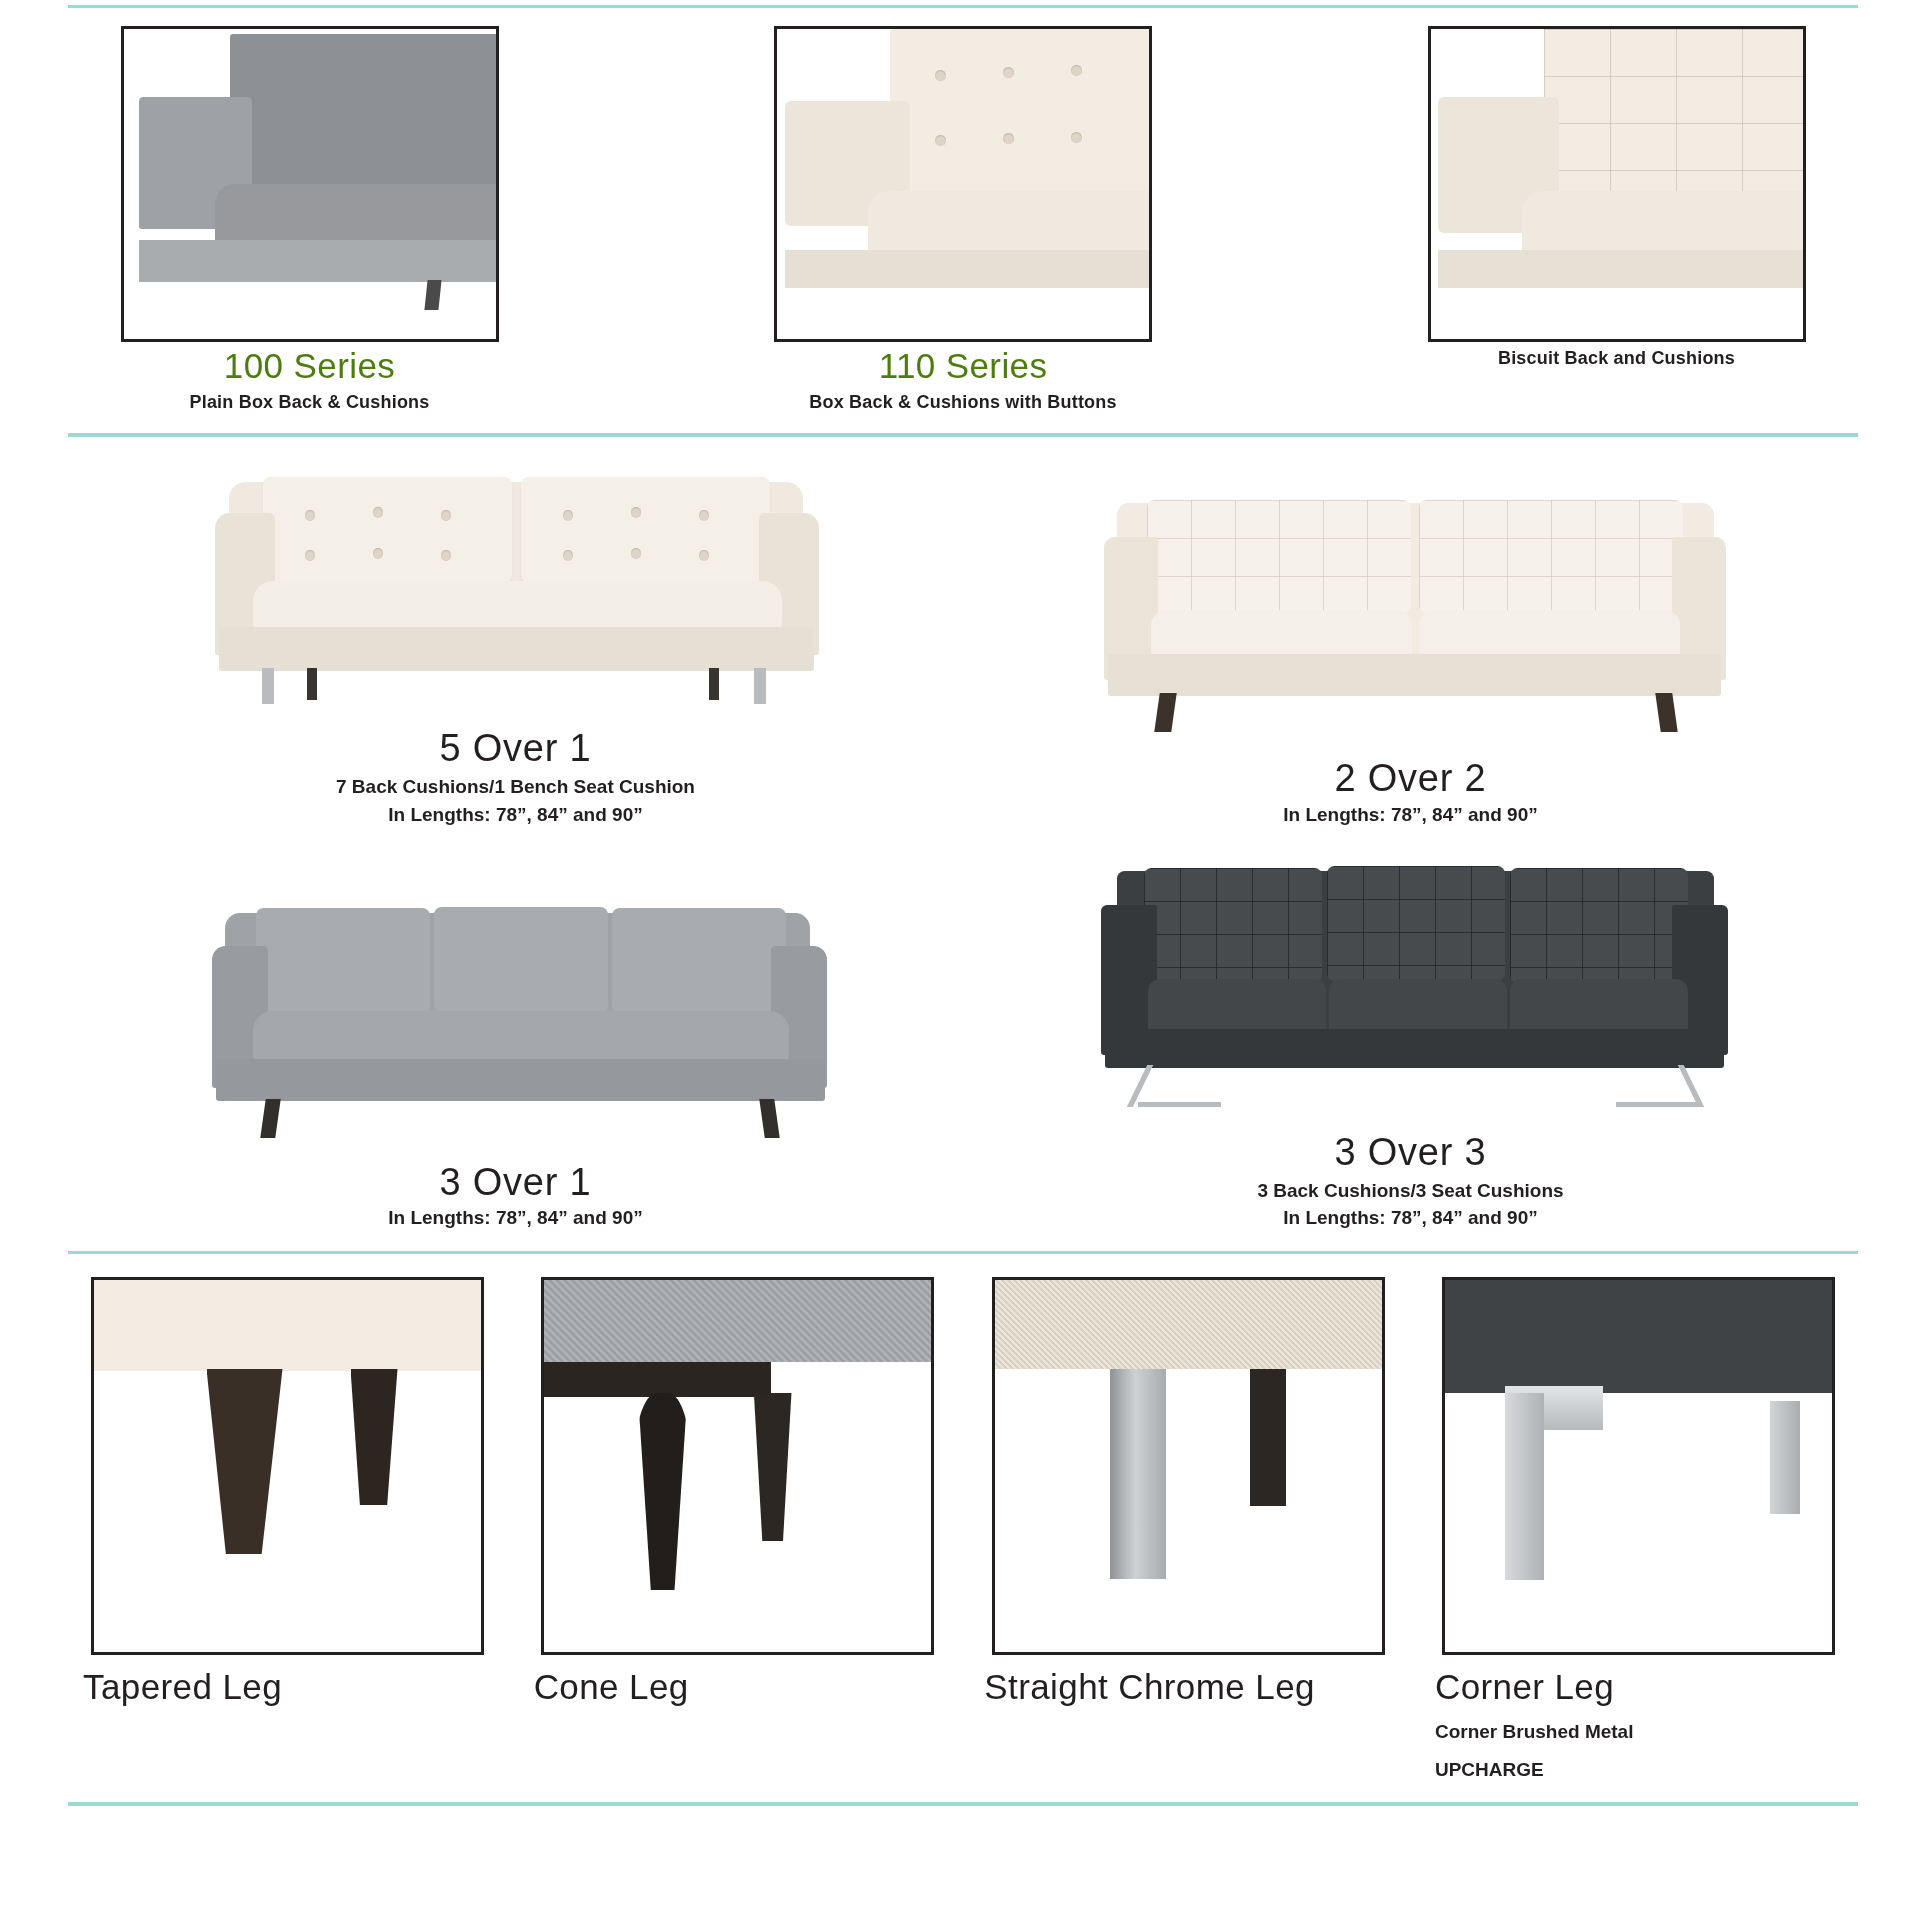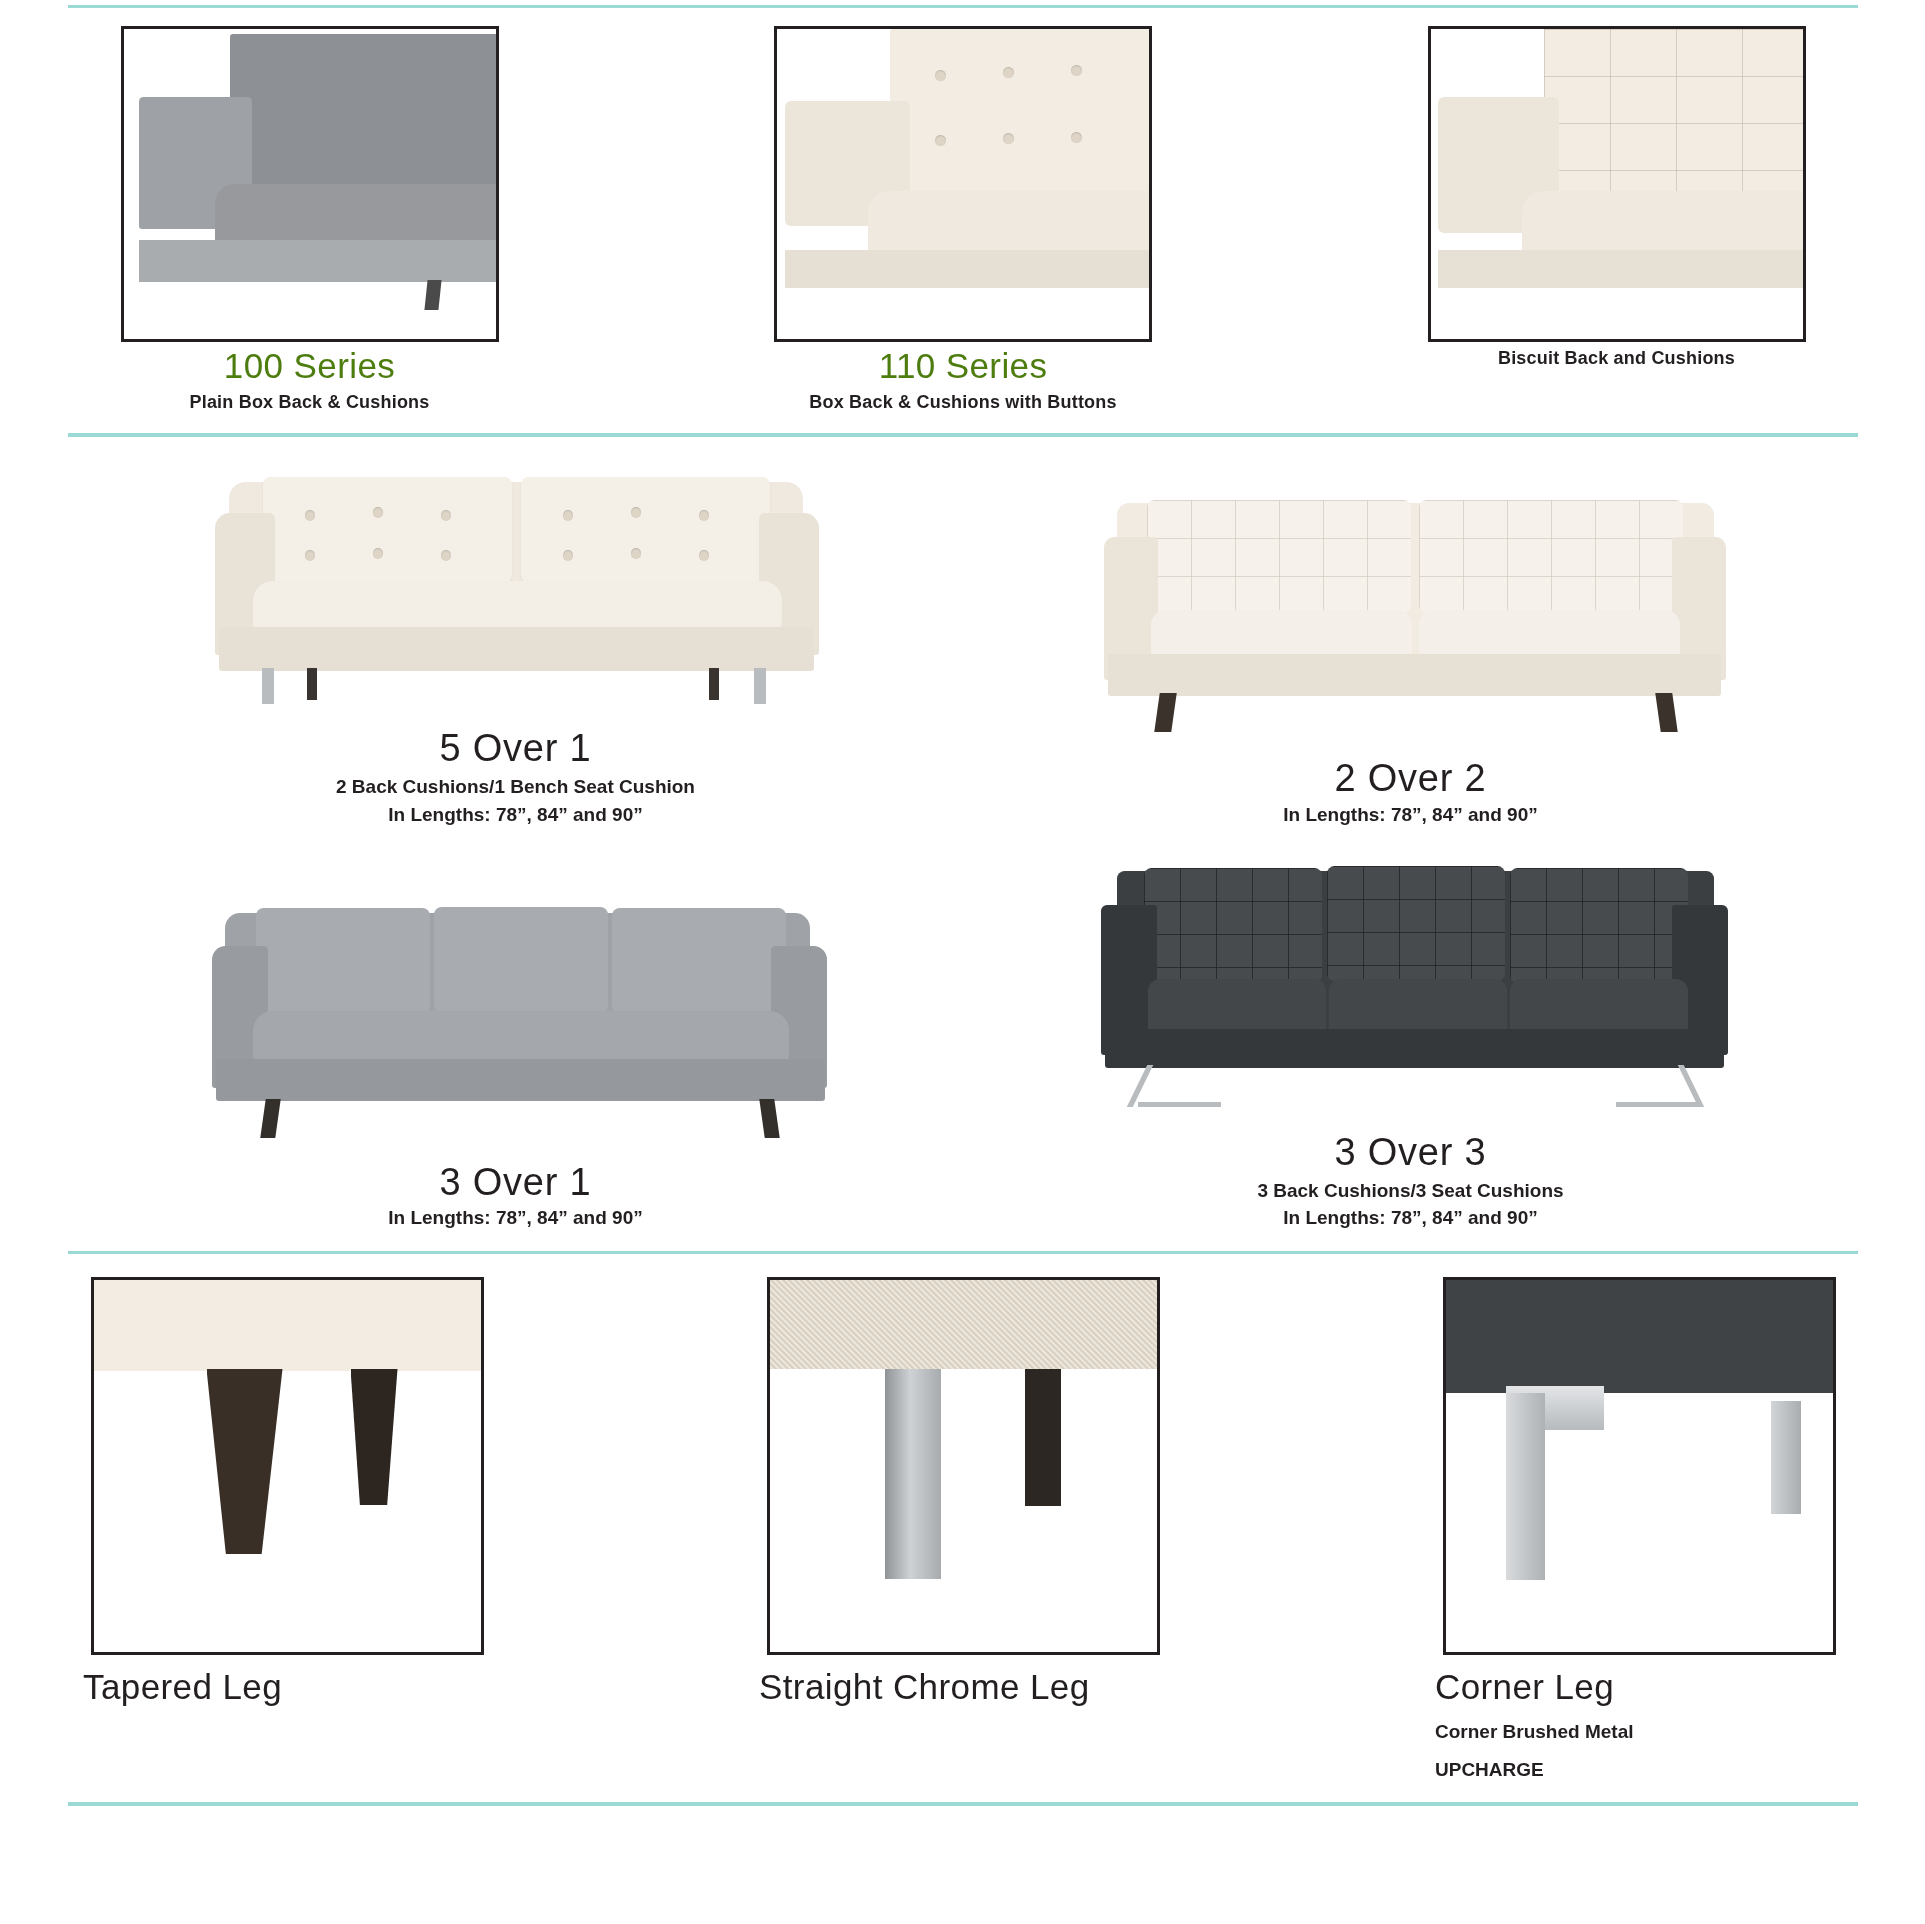--- a/index.html
+++ b/index.html
@@ -320,21 +320,21 @@
 
             <div class="sf-body" style="left:39px;top:180px;width:595px;height:44px;background:#e6dfd3;border-radius:3px;"></div>
 
             <div class="sf-leg chrome" style="left:82px;top:221px;width:12px;height:36px;"></div>
             <div class="sf-leg chrome" style="left:574px;top:221px;width:12px;height:36px;"></div>
             <div class="sf-leg" style="left:127px;top:221px;width:10.6px;height:32px;background:#3a3430;"></div>
             <div class="sf-leg" style="left:529px;top:221px;width:10.6px;height:32px;background:#3a3430;"></div>
           </div>
         </div>
         <div class="sofa-title">5 Over 1</div>
-        <div class="sofa-sub">2 Back Cushions/1 Bench Seat Cushion</div>
+        <div class="sofa-sub">7 Back Cushions/1 Bench Seat Cushion</div>
         <div class="sofa-sub" style="margin-top:1.5px;">In Lengths: 78”, 84” and 90”</div>
       </div>
 
       <div class="sofa-cell">
         <div class="sofa-photo">
           <div class="sofa-art">
             <div class="sf-body" style="left:42px;top:26px;width:597px;height:174px;background:#f1ebe2;border-radius:12px 12px 3px 3px;"></div>
             <div class="sf-cush" style="left:72px;top:22.7px;width:264px;height:113px;background:#f6f1ea;
               background-image:linear-gradient(to right, rgba(205,196,182,.6) 0.8px, transparent 0.8px),linear-gradient(to bottom, rgba(205,196,182,.6) 0.8px, transparent 0.8px);
               background-size:44px 38px;"></div>
@@ -420,20 +420,34 @@
         <div class="lp-rail" style="height:91px;background:#f2ece3;"></div>
         <div class="ph" style="left:113px;top:89px;width:76px;height:189px;background:#3a2f26;clip-path:polygon(0 0,100% 0,72% 100%,26% 100%);"></div>
         <div class="ph" style="left:257px;top:89px;width:47px;height:136px;background:#2c2520;clip-path:polygon(0 0,100% 0,78% 100%,20% 100%);"></div>
         <div class="lp-floor" style="height:98px;"></div>
       </div>
       <div class="leg-title">Tapered Leg</div>
       <div class="leg-sub"></div>
       <div class="leg-sub"></div>
     </div>
 
+    <div class="leg-cell">
+      <div class="leg-photo">
+        <div class="lp-rail" style="height:82px;background:#9b9ea2;
+          background-image:linear-gradient(45deg, rgba(255,255,255,.22) 25%, transparent 25%, transparent 50%, rgba(255,255,255,.22) 50%, rgba(255,255,255,.22) 75%, transparent 75%);
+          background-size:7.6px 7.6px;"></div>
+        <div class="ph" style="left:0;top:82px;width:227px;height:35px;background:#2b2522;"></div>
+        <div class="ph" style="left:89px;top:113px;width:59px;height:198px;background:#231e1b;border-radius:40% 40% 24% 24%;clip-path:polygon(8% 0,92% 0,70% 100%,30% 100%);"></div>
+        <div class="ph" style="left:205px;top:113px;width:47px;height:148px;background:#2d2723;clip-path:polygon(10% 0,90% 0,72% 100%,28% 100%);"></div>
+        <div class="lp-floor" style="height:62px;"></div>
+      </div>
+      <div class="leg-title">Cone Leg</div>
+      <div class="leg-sub"></div>
+      <div class="leg-sub"></div>
+    </div>
 
     <div class="leg-cell">
       <div class="leg-photo">
         <div class="lp-rail" style="height:89px;background:#ece6da;
           background-image:linear-gradient(45deg, rgba(160,150,130,.25) 25%, transparent 25%, transparent 50%, rgba(160,150,130,.25) 50%, rgba(160,150,130,.25) 75%, transparent 75%);
           background-size:6px 6px;"></div>
         <div class="ph" style="left:115px;top:89px;width:56px;height:211px;background:linear-gradient(to right,#8f9397,#cfd2d4 45%,#a7abae);"></div>
         <div class="ph" style="left:255px;top:89px;width:36px;height:137px;background:#2c2723;"></div>
         <div class="lp-floor" style="height:73px;"></div>
       </div>

